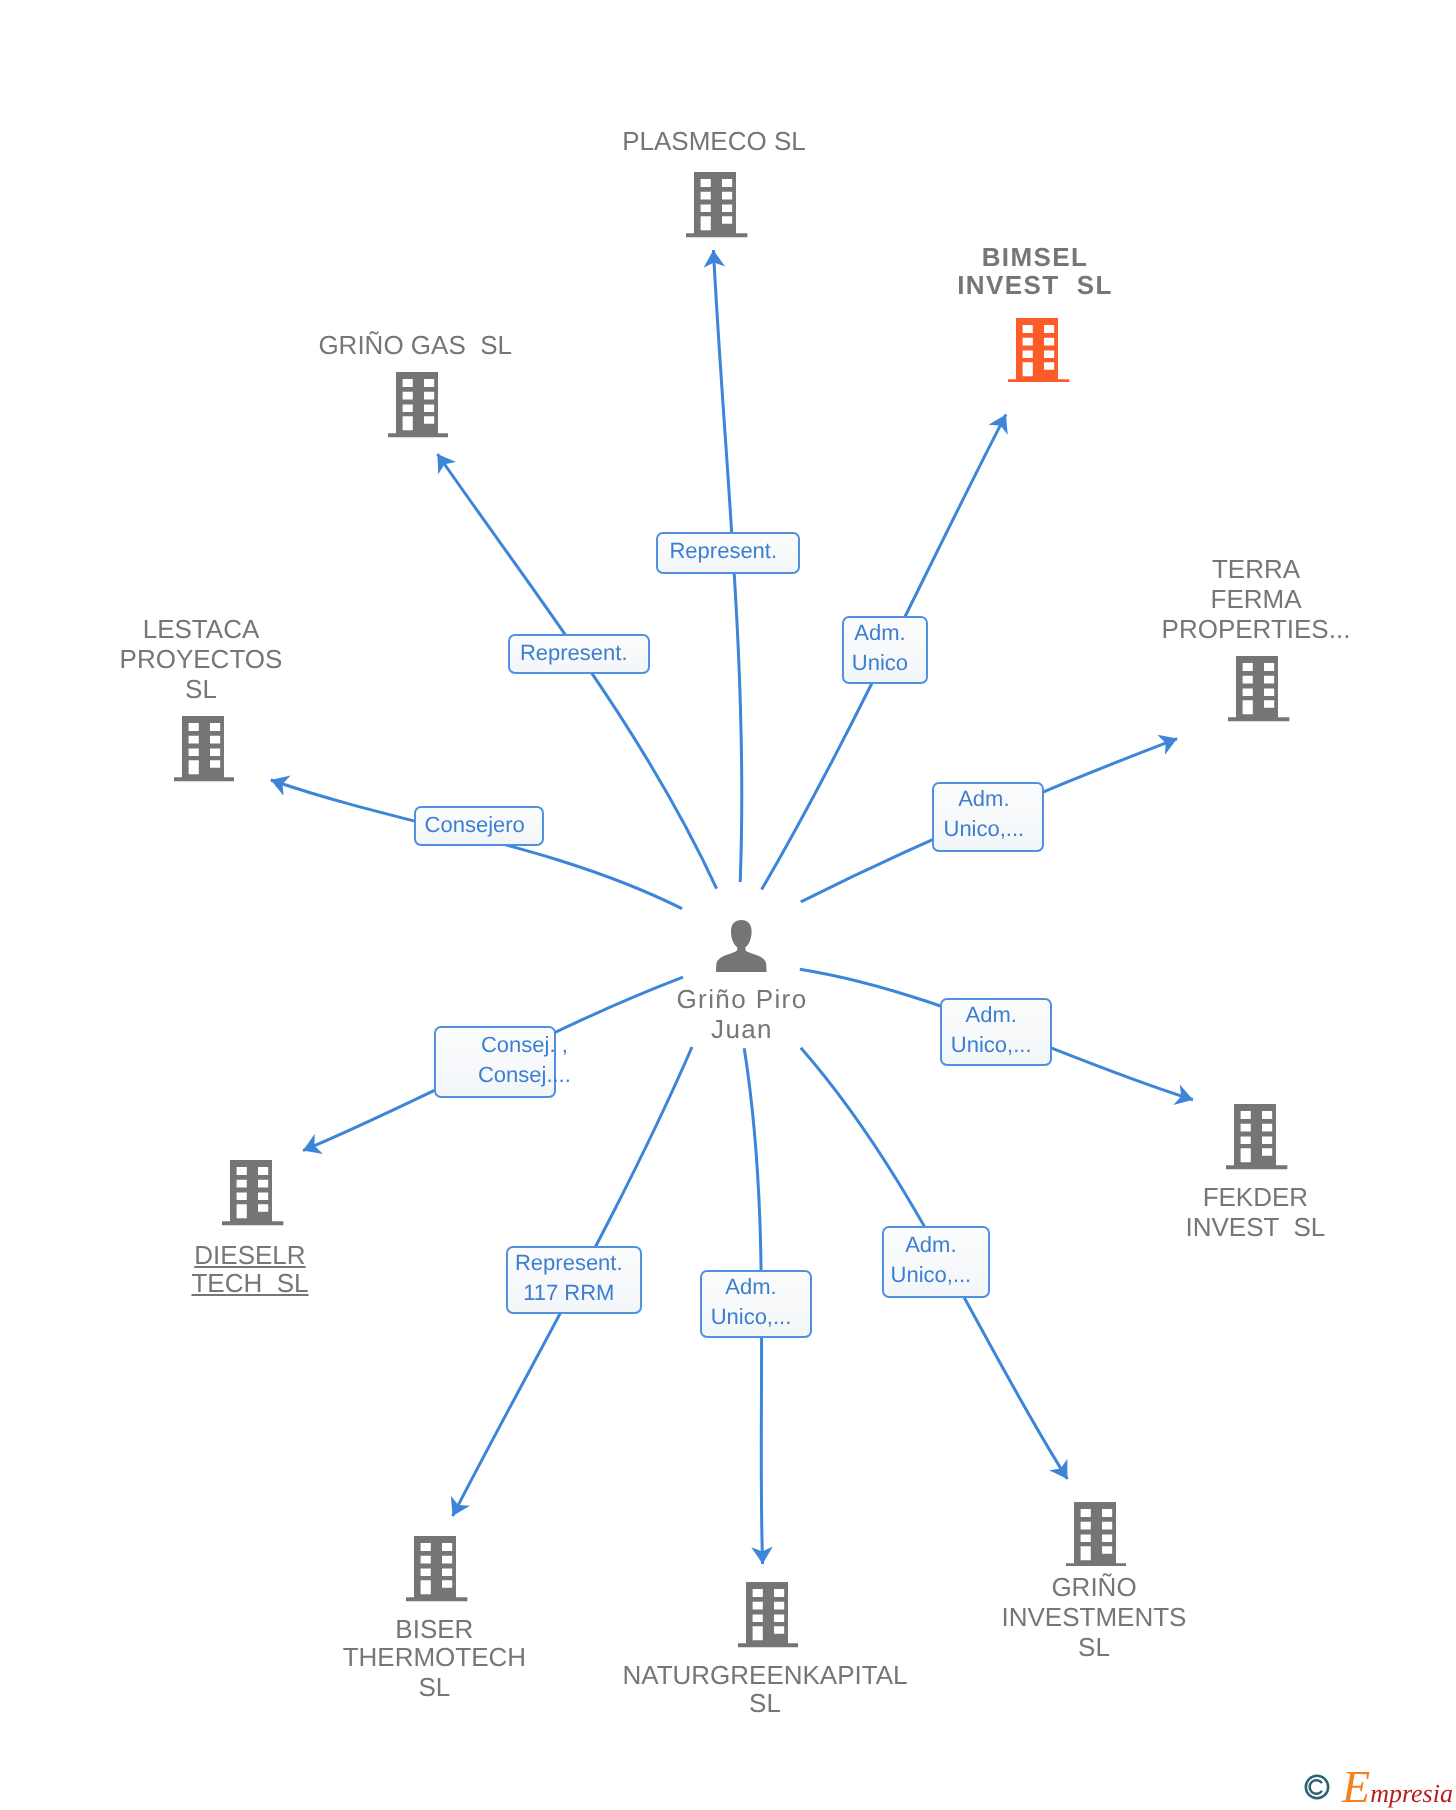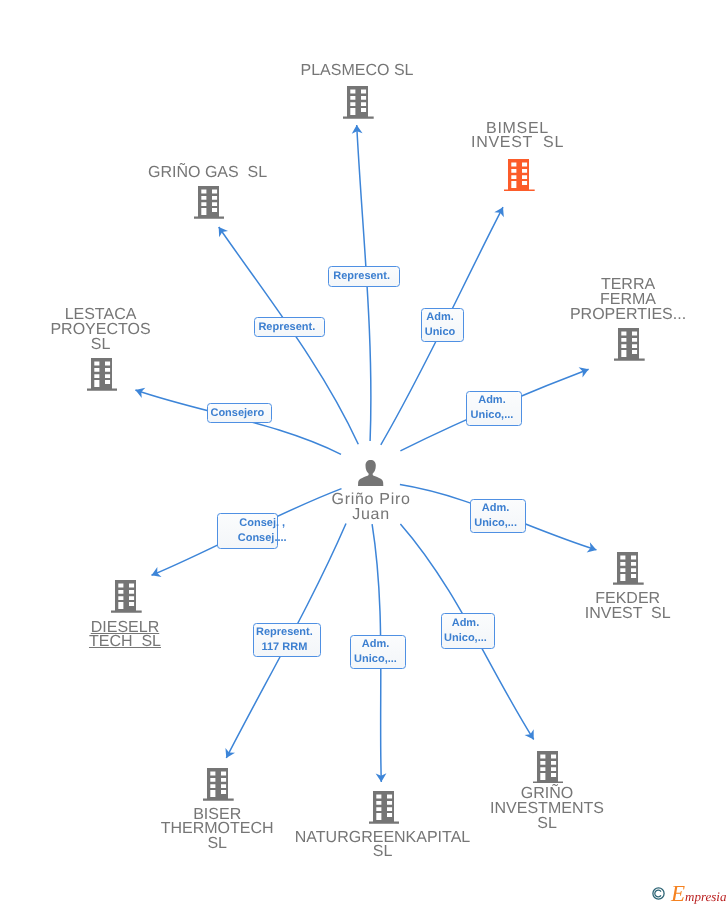--- a/index.html
+++ b/index.html
@@ -4,26 +4,26 @@
 <title>Empresia relationship graph</title>
 <style>
   html,body{margin:0;padding:0;background:#ffffff;}
   body{width:728px;height:905px;position:relative;overflow:hidden;
        font-family:"Liberation Sans",sans-serif;
        -webkit-font-smoothing:antialiased;text-rendering:geometricPrecision;}
   #stage{position:absolute;left:0;top:0;width:728px;height:905px;transform:translateZ(0);}
   #edges{position:absolute;left:0;top:0;width:728px;height:905px;}
   .node{position:absolute;}
   .node-icon{position:absolute;}
-  .node-label{position:absolute;text-align:center;color:#767676;font-size:16px;line-height:14.8px;white-space:pre;}
-  .node-label.b{font-weight:normal;letter-spacing:0.7px;}
+  .node-label{position:absolute;text-align:center;color:#767676;font-size:13px;line-height:14.8px;white-space:pre;}
+  .node-label.b{font-weight:bold;letter-spacing:0.7px;}
   .elabel{position:absolute;box-sizing:border-box;border:1.6px solid #4f90e3;border-radius:3.5px;
       background:linear-gradient(#fbfcfd,#f3f6f9);color:#3c7fd0;font-size:11px;text-align:center;white-space:pre;
       display:flex;flex-direction:column;justify-content:center;align-items:center;padding-right:5px;}
-  .elabel span{display:block;line-height:15px;font-weight:bold;}
+  .elabel span{display:block;line-height:15px;}
   .brand{position:absolute;}
   .brand .crw{position:absolute;left:0;top:0;width:13px;height:13px;}
   .brand .bn{position:absolute;left:19.5px;top:-6px;font-style:italic;font-family:"Liberation Serif",serif;white-space:nowrap;}
   .brand .bi{color:#f58220;font-size:23px;}
   .brand .br{color:#b91c1c;font-size:13px;}
 </style>
 </head>
 <body>
 
 <div id="stage">

